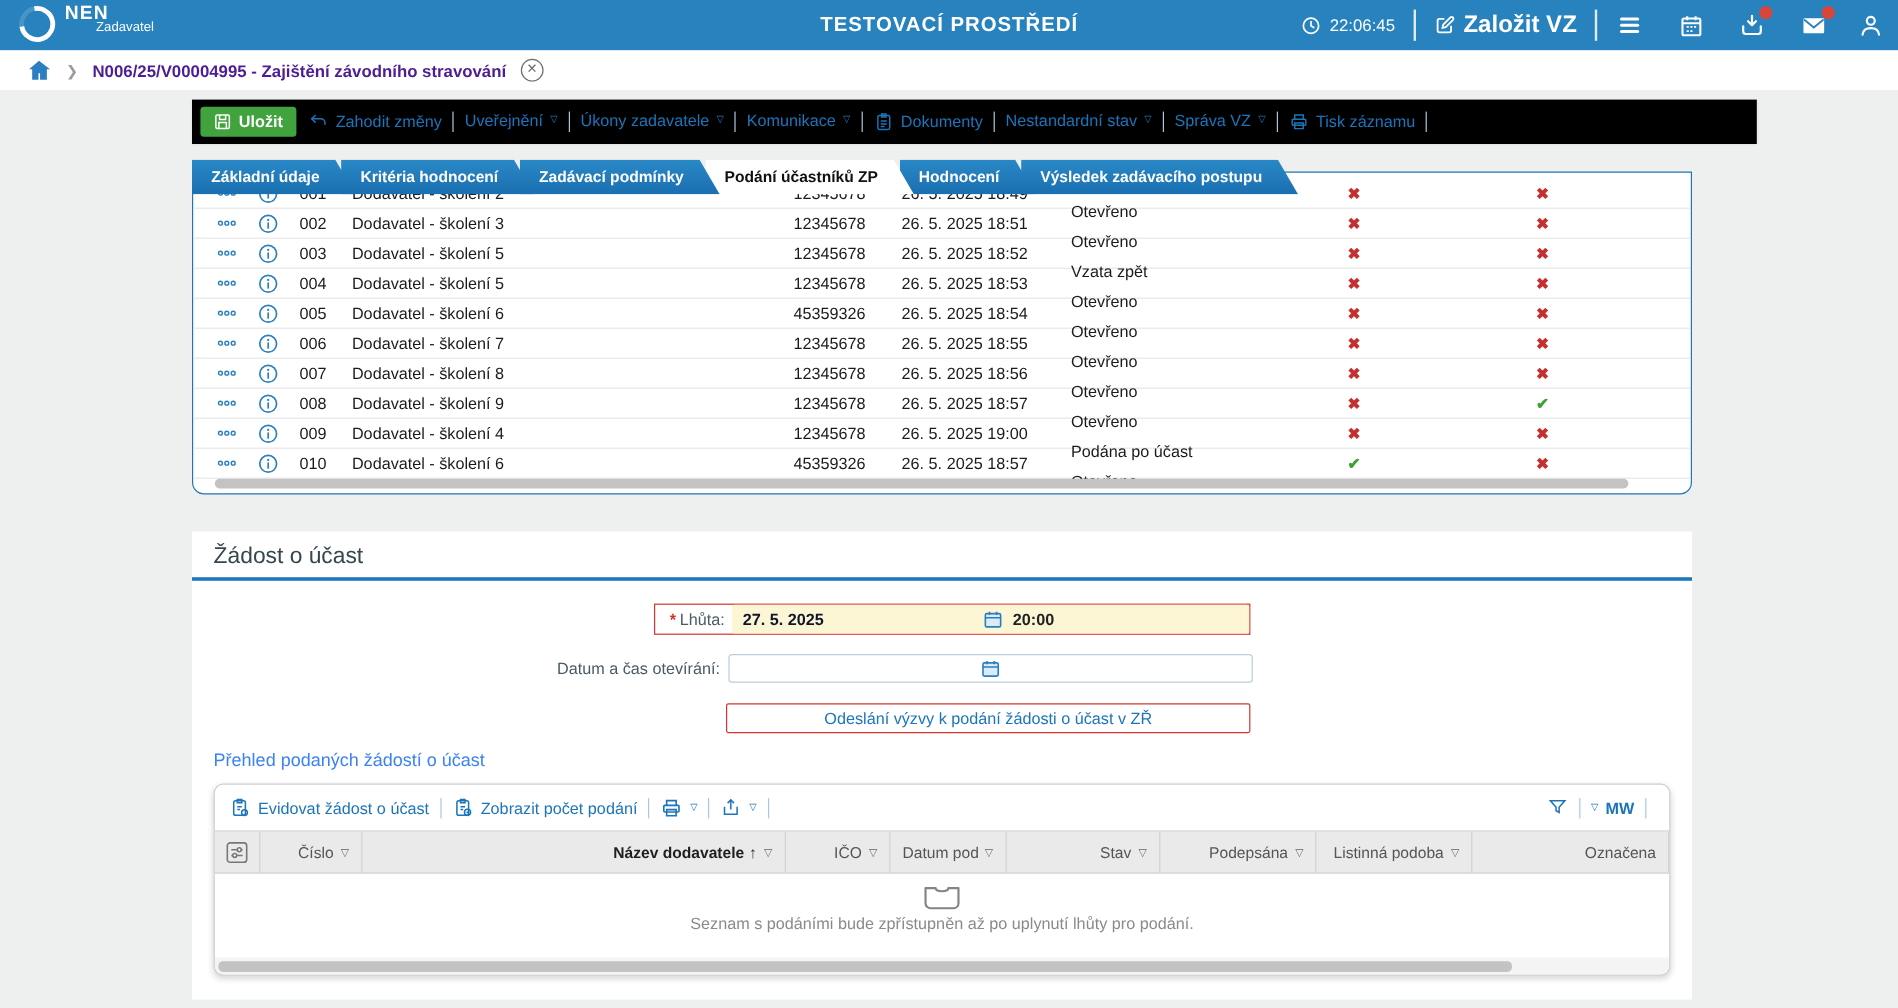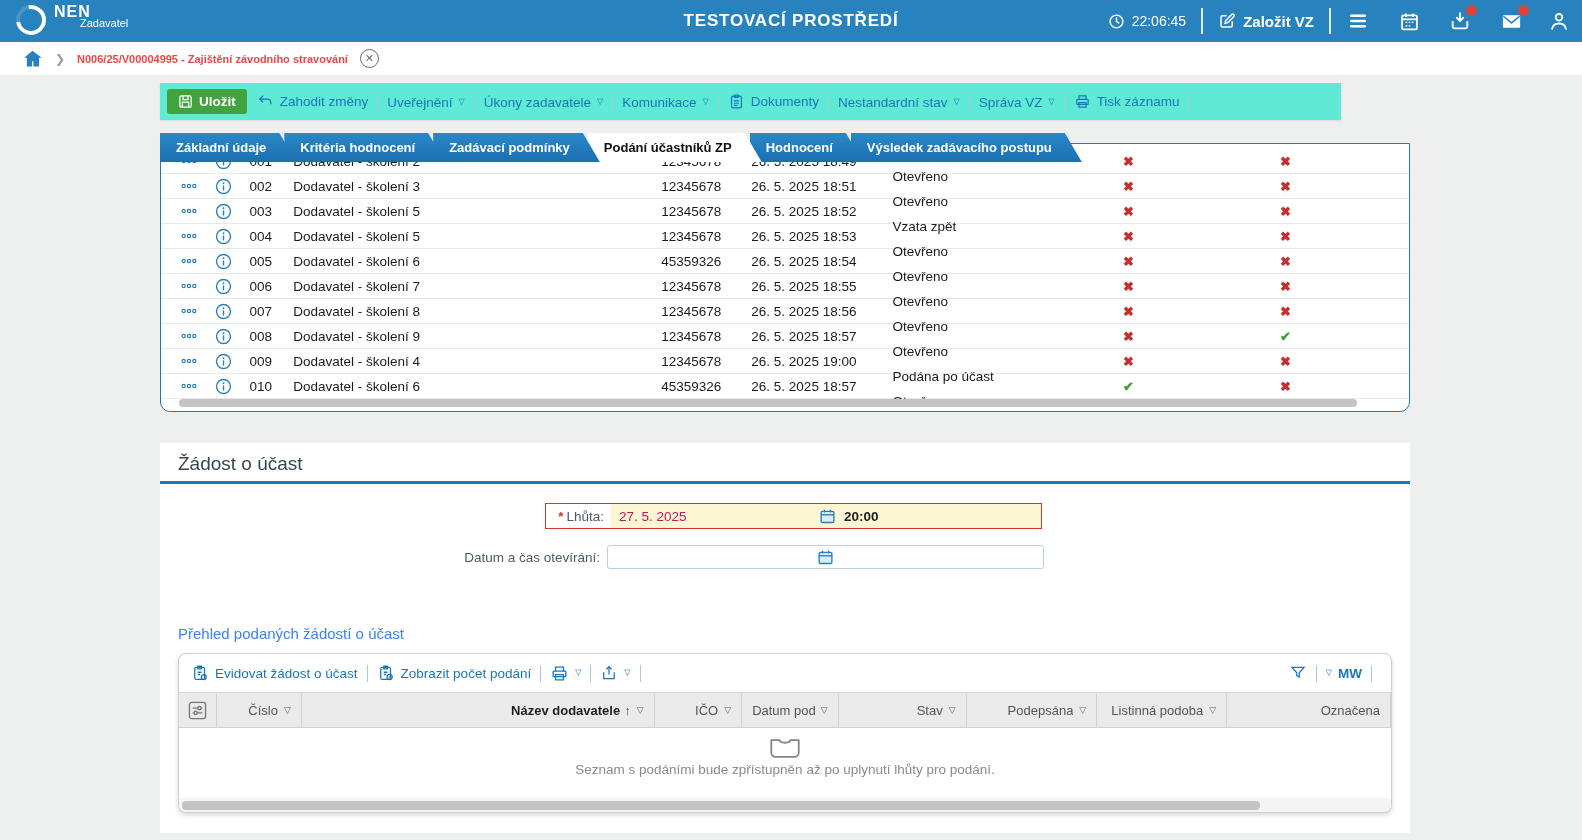--- a/index.html
+++ b/index.html
@@ -10,35 +10,35 @@
   .topbar{position:absolute;left:0;top:0;width:1582px;height:42px;background:#2882be;color:#fff;}
   .logo-wrap{position:absolute;left:16px;top:4px;display:flex;align-items:flex-start;}
   .logo-circle{width:30px;height:30px;border-radius:50%;border:4px solid #fff;border-left-color:rgba(255,255,255,.15);transform:rotate(35deg);box-sizing:border-box;margin-top:1px;}
   .brand{margin-left:8px;line-height:1;}
   .brand-main{font-size:16px;font-weight:bold;letter-spacing:1px;}
   .brand-sub{font-size:11px;margin-left:26px;margin-top:-2px;}
   .env-title{position:absolute;left:50%;top:0;transform:translateX(-50%);line-height:42px;font-size:17px;font-weight:bold;letter-spacing:.8px;}
   .top-right{position:absolute;right:12px;top:0;height:42px;display:flex;align-items:center;gap:15px;}
   .top-sep{width:2px;height:26px;background:rgba(255,255,255,.85);}
   .top-group{display:flex;align-items:center;gap:7px;font-size:14px;}
-  .create-vz{font-size:15px;font-weight:bold;cursor:pointer;}
+  .create-vz{font-size:20px;font-weight:bold;cursor:pointer;}
   .icn svg{display:block;}
   .badge-wrap{position:relative;display:inline-block;}
   .badge{position:absolute;top:-5px;right:-6px;width:11px;height:11px;border-radius:50%;background:#d8463a;}
 
   
   .crumbbar{position:absolute;left:0;top:42px;width:1582px;height:33px;background:#fff;display:flex;align-items:center;gap:12px;padding-left:22px;box-sizing:border-box;}
   .crumb-chev{color:#9a9a9a;font-size:12px;}
-  .crumb-text{font-size:11px;font-weight:bold;color:#ef4444;}
+  .crumb-text{font-size:14px;font-weight:bold;color:#4c1d95;}
   .crumb-close{width:19px;height:19px;border-radius:50%;border:1.6px solid #6d6d6d;color:#6d6d6d;display:flex;align-items:center;justify-content:center;font-size:11px;line-height:1;box-sizing:border-box;cursor:pointer;}
 
   
-  .toolbar-strip{position:absolute;left:160px;top:83px;width:1181px;height:37px;background:#5eead4;box-shadow:0 1px 2px rgba(0,0,0,.08);display:flex;align-items:center;padding-left:7px;box-sizing:border-box;}
+  .toolbar-strip{position:absolute;left:160px;top:83px;width:1304px;height:37px;background:#000000;box-shadow:0 1px 2px rgba(0,0,0,.08);display:flex;align-items:center;padding-left:7px;box-sizing:border-box;}
   .save-btn{display:flex;align-items:center;gap:6px;background:#41a33e;color:#fff;font-weight:bold;font-size:13.5px;border:none;border-radius:3px;padding:5px 11px;cursor:pointer;font-family:inherit;}
-  .tb-links{display:flex;align-items:flex-end;margin-left:10px;}
+  .tb-links{display:flex;align-items:flex-start;margin-left:10px;}
   .tb-link{display:flex;align-items:center;gap:6px;color:#1b75bb;font-size:13.5px;text-decoration:none;cursor:pointer;white-space:nowrap;}
   .tb-sep{width:1px;height:17px;background:#a9c8de;margin:0 9px;}
   .dd{font-size:8px;position:relative;top:-1px;}
 
   
   .tabs{position:absolute;left:160px;top:133px;height:29px;display:flex;z-index:20;}
   .tab{position:relative;height:29px;line-height:29px;padding:0 30px 0 16px;margin-right:-12px;color:#fff;font-weight:bold;font-size:13px;background:linear-gradient(#2a88c6,#1a6fb0);clip-path:polygon(0 0,calc(100% - 17px) 0,100% 100%,0 100%);cursor:pointer;white-space:nowrap;}
   .tab.active{background:#fff;color:#101010;}
 
   
@@ -61,21 +61,21 @@
 
   
   .panelB{position:absolute;left:160px;top:443px;width:1250px;height:390px;background:#fff;box-sizing:border-box;}
   .section-title{position:absolute;left:18px;top:10px;font-size:19px;color:#37474f;}
   .section-rule{position:absolute;left:0;top:38px;width:1250px;height:3px;background:#1d79bc;}
   .frm-label{font-size:13.5px;color:#4a5b66;}
   .req-star{color:#d2352b;font-weight:bold;margin-right:3px;}
   .deadline-box{position:absolute;left:385px;top:60px;width:497px;height:26px;border:1.6px solid #d2352b;display:flex;align-items:center;box-sizing:border-box;background:#fff;}
   .deadline-label{width:58px;text-align:right;padding-right:6px;}
   .deadline-field{flex:1;height:100%;background:#fcf6d4;display:flex;align-items:center;border-radius:2px;}
-  .deadline-date{font-weight:normal;font-size:13.5px;color:#be185d;padding-left:9px;width:200px;}
+  .deadline-date{font-weight:bold;font-size:13.5px;color:#0f172a;padding-left:9px;width:200px;}
   .deadline-time{font-weight:bold;font-size:13.5px;color:#222;margin-left:8px;}
   .opening-row{position:absolute;left:245px;top:102px;display:flex;align-items:center;}
   .opening-label{width:195px;text-align:right;padding-right:7px;}
   .opening-field{width:437px;height:24px;border:1px solid #b9cfdd;border-radius:3px;background:#fff;display:flex;align-items:center;justify-content:center;box-sizing:border-box;}
   .send-btn{position:absolute;left:445px;top:143px;width:437px;height:25px;background:#fff;border:1.6px solid #d2352b;border-radius:2px;color:#1b75bb;font-size:13.5px;font-family:inherit;cursor:pointer;}
   .overview-title{position:absolute;left:18px;top:182px;font-size:15px;font-weight:normal;color:#3b82f6;}
 
   
   .panelC{position:absolute;left:18px;top:210px;width:1214px;height:160px;background:#fff;border:1px solid #cfcfcf;border-radius:8px;box-shadow:0 2px 5px rgba(0,0,0,.16);box-sizing:border-box;overflow:hidden;}
   .pc-toolbar{position:relative;height:38px;display:flex;align-items:center;padding-left:12px;}
@@ -477,20 +477,21 @@
         <span class="icn">
             <svg width="17" height="17" viewBox="0 0 20 20" fill="none" stroke="#2b7fc0" stroke-width="1.6">
               <rect x="2.5" y="4" width="15" height="13" rx="1.5" fill="#d9ecf8"></rect>
               <path d="M2.5 8h15"></path>
               <path d="M6.5 2.2v3.2M13.5 2.2v3.2"></path>
             </svg>
           </span>
       </div>
     </div>
 
+    <button class="send-btn">Odeslání výzvy k podání žádosti o účast v ZŘ</button>
 
     <div class="overview-title">Přehled podaných žádostí o účast</div>
 
     <div class="panelC">
       <div class="pc-toolbar">
         <a class="tb-link">
           <span class="icn">
               <svg width="18" height="18" viewBox="0 0 24 24" fill="none" stroke="#1b75bb" stroke-width="1.7">
                 <rect x="5" y="4.5" width="13" height="16" rx="2"></rect>
                 <path d="M9 3h5v3.5H9z"></path>

